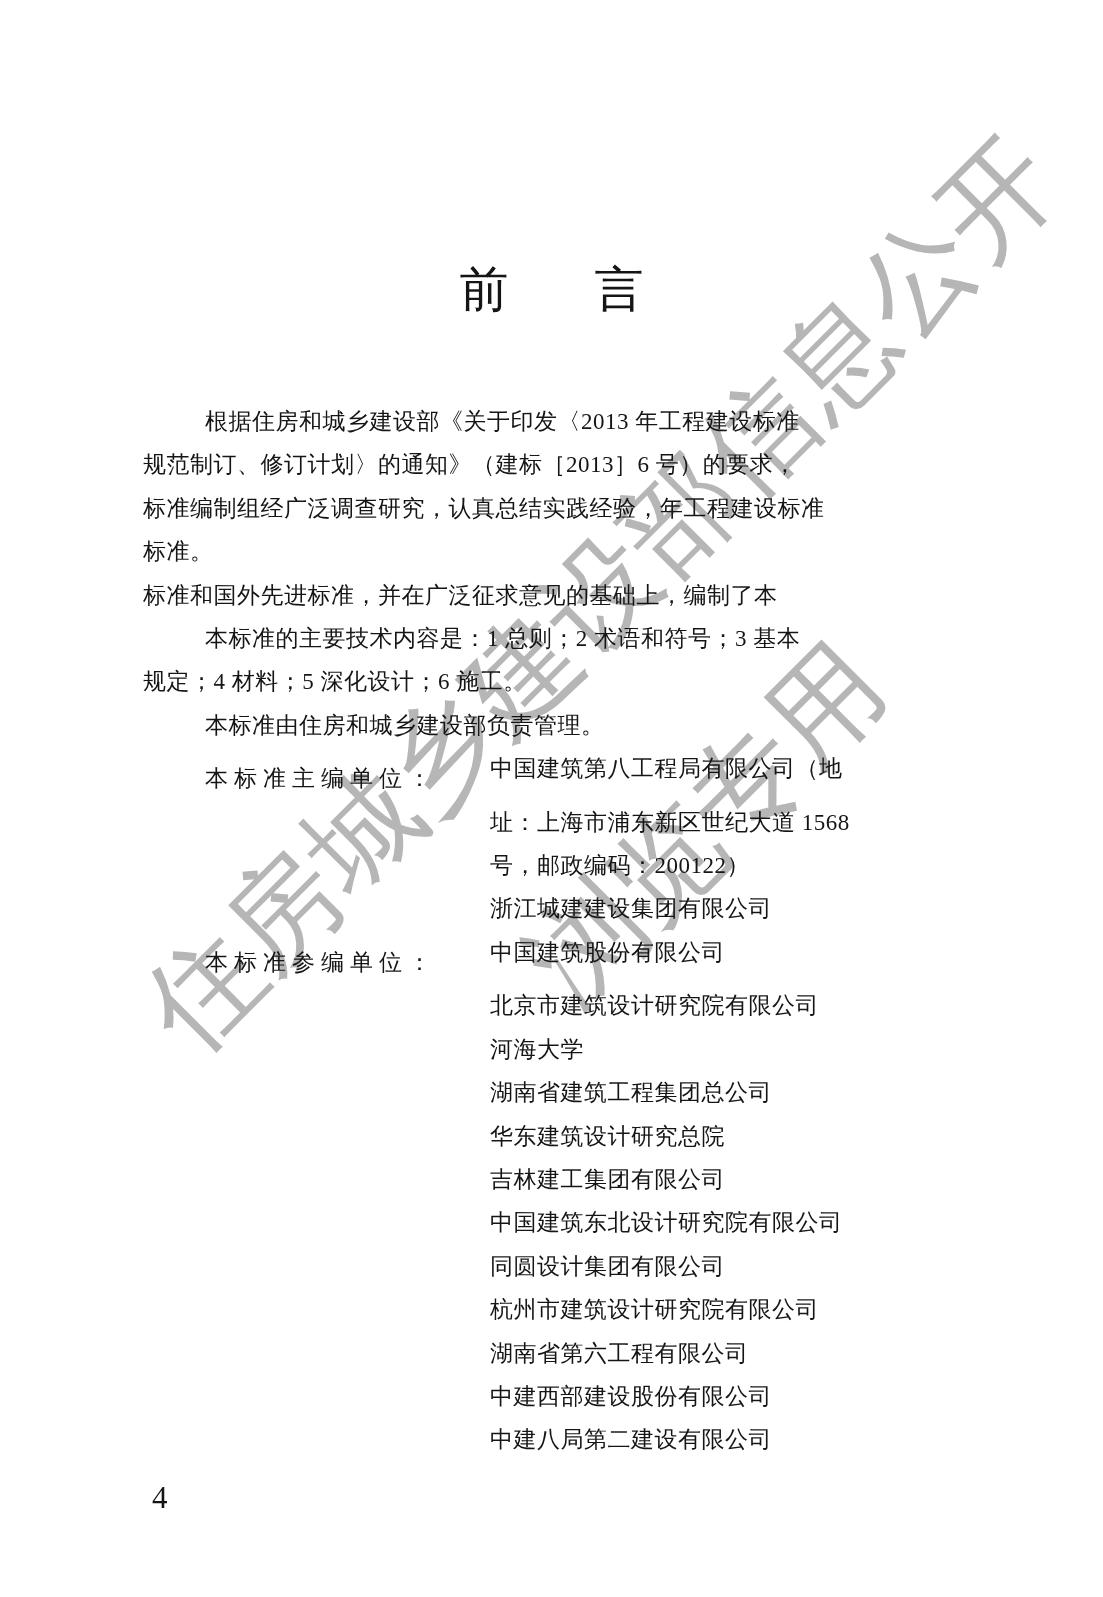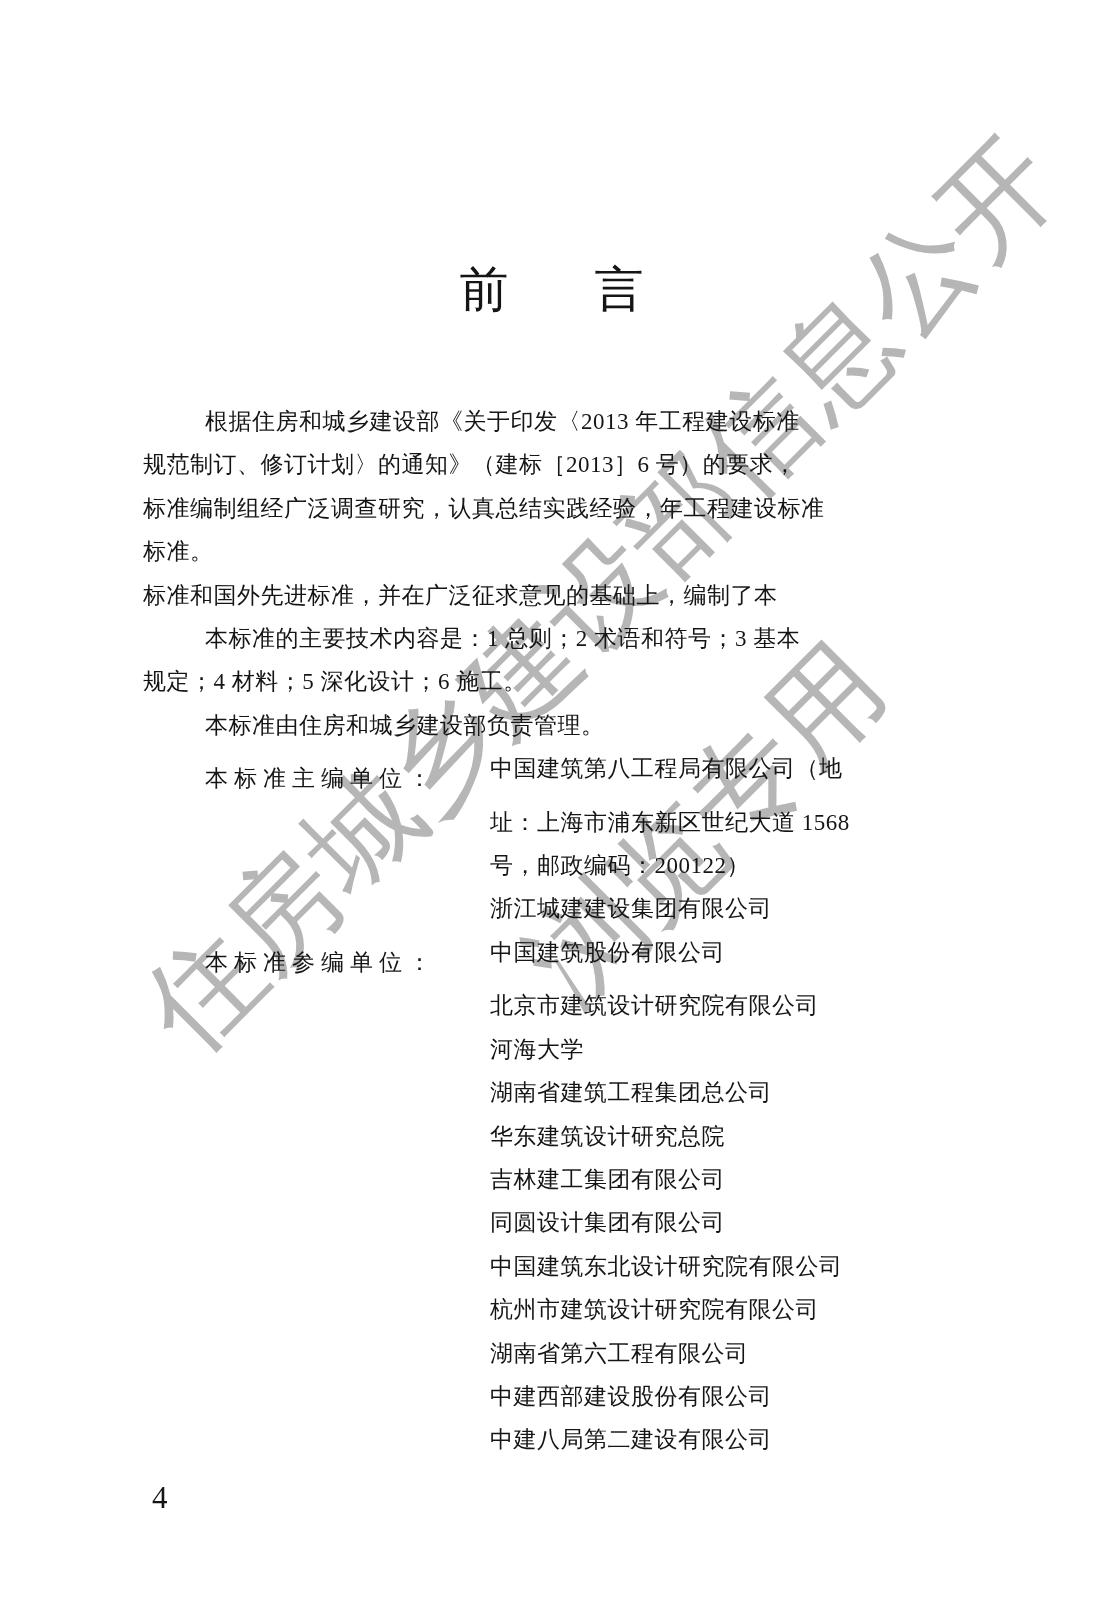--- a/index.html
+++ b/index.html
@@ -89,22 +89,22 @@
     <div class="ln hang">址：上海市浦东新区世纪大道 1568</div>
     <div class="ln hang">号，邮政编码：200122）</div>
     <div class="ln hang">浙江城建建设集团有限公司</div>
 
     <div class="ln indent2"><span class="unit-label">本标准参编单位：</span><span>中国建筑股份有限公司</span></div>
     <div class="ln hang">北京市建筑设计研究院有限公司</div>
     <div class="ln hang">河海大学</div>
     <div class="ln hang">湖南省建筑工程集团总公司</div>
     <div class="ln hang">华东建筑设计研究总院</div>
     <div class="ln hang">吉林建工集团有限公司</div>
+    <div class="ln hang">中国建筑东北设计研究院有限公司</div>
     <div class="ln hang">同圆设计集团有限公司</div>
-    <div class="ln hang">中国建筑东北设计研究院有限公司</div>
     <div class="ln hang">杭州市建筑设计研究院有限公司</div>
     <div class="ln hang">湖南省第六工程有限公司</div>
     <div class="ln hang">中建西部建设股份有限公司</div>
     <div class="ln hang">中建八局第二建设有限公司</div>
 
   </div>
 
   <div id="pagenum">4</div>
 
 </div>

